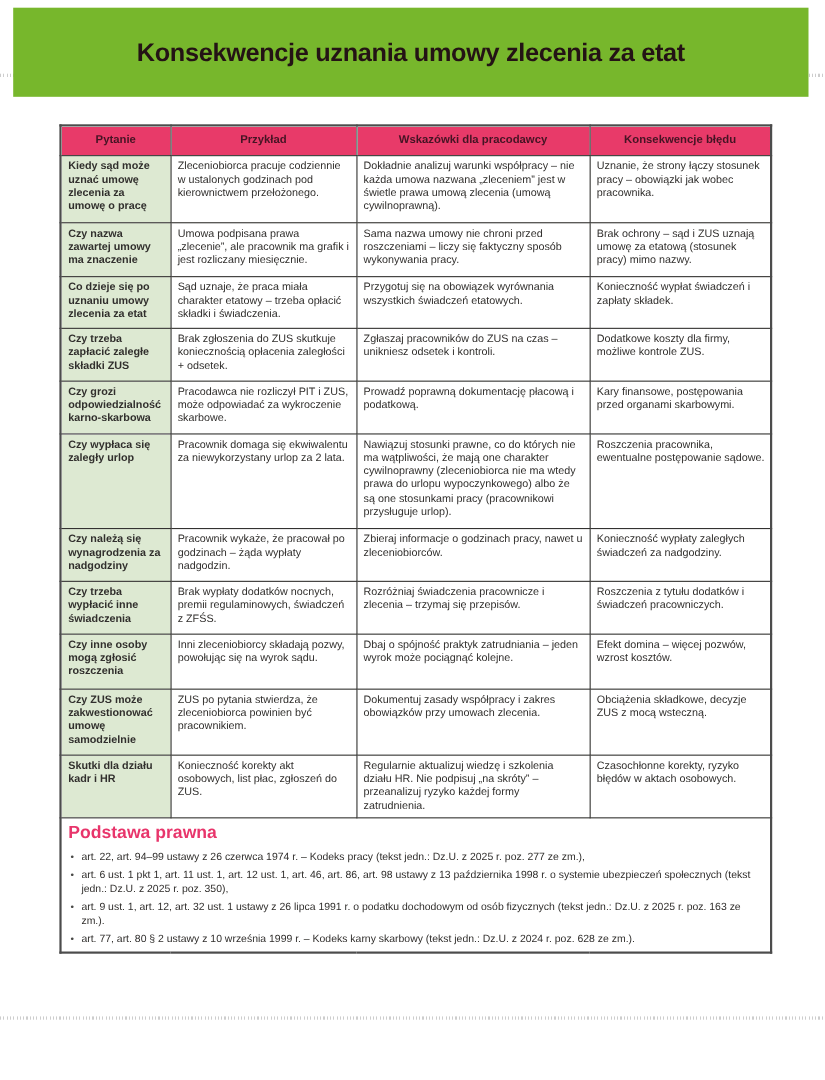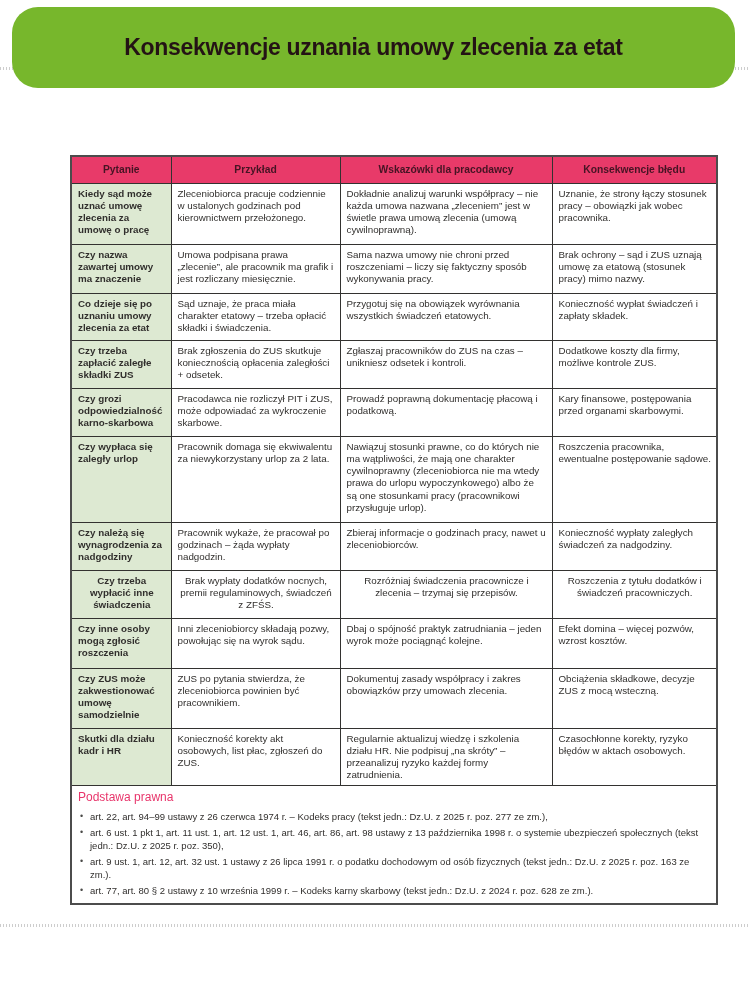--- a/index.html
+++ b/index.html
@@ -11,53 +11,52 @@
   .dash-line{
     position:absolute;left:0;right:0;height:3px;z-index:0;
     background:repeating-linear-gradient(90deg,#cdcdcd 0 1px,transparent 1px 3px);
   }
   .dash-top{top:67px;}
   .dash-bottom{top:924px;}
 
   .banner{
     position:absolute;left:12px;top:7px;width:723px;height:81px;
     background:#77b72c;z-index:1;
-    display:flex;flex-direction:column;align-items:center;justify-content:center;border-radius:26px;
+    display:flex;flex-direction:column;align-items:center;justify-content:center;
   }
   .banner .title-line{
     color:#241315;font-weight:bold;font-size:23px;line-height:1.32;
     letter-spacing:-0.3px;text-align:center;
   }
 
   table.main{
-    position:absolute;left:70px;top:113px;width:646px;z-index:1;
+    position:absolute;left:54px;top:113px;width:646px;z-index:1;
     border-collapse:collapse;table-layout:fixed;
     border:2px solid #4c4c4c;
-    margin-top:42px;
   }
   table.main td,table.main th{
     border:1px solid #333230;vertical-align:top;
     font-size:9.8px;line-height:1.24;color:#312f2d;
     padding:4px 5px 3px 6px;overflow:hidden;
   }
   table.main th{
     background:#e83a69;color:#451424;font-weight:bold;font-size:10.3px;
     text-align:center;vertical-align:middle;padding:3px 2px;height:20px;
   }
   td.qcell{
     background:#dde9d2;font-weight:bold;color:#21201e;font-size:10px;
   }
   tr.r1{height:61px;} tr.r2{height:49px;} tr.r3{height:47px;}
   tr.r4{height:48px;padding-left:40px;} tr.r5{height:48px;} tr.r6{height:86px;}
-  tr.r7{height:48px;} tr.r8{height:48px;text-align:center;} tr.r9{height:50px;}
+  tr.r7{height:48px;} tr.r8{height:48px;} tr.r9{height:50px;}
   tr.r10{height:60px;} tr.r11{height:35px;} tr.r12{height:45px;}
 
   td.legal-cell{padding:11px 12px 10px 11px;height:110px;}
   .legal-heading{
-    color:#e8356b;font-weight:normal;font-size:12px;margin:0 0 6px 0;
+    color:#e8356b;font-weight:bold;font-size:16px;margin:0 0 6px 0;
   }
   ul.legal-list{margin:0;padding:0 0 0 12px;list-style:none;}
   ul.legal-list li{
     font-size:9.5px;line-height:1.42;color:#302e2c;position:relative;
     margin:0 0 2px 0;
   }
   ul.legal-list li::before{
     content:"•";position:absolute;left:-10px;top:0;color:#4a4a48;font-size:9px;
   }
 </style>

